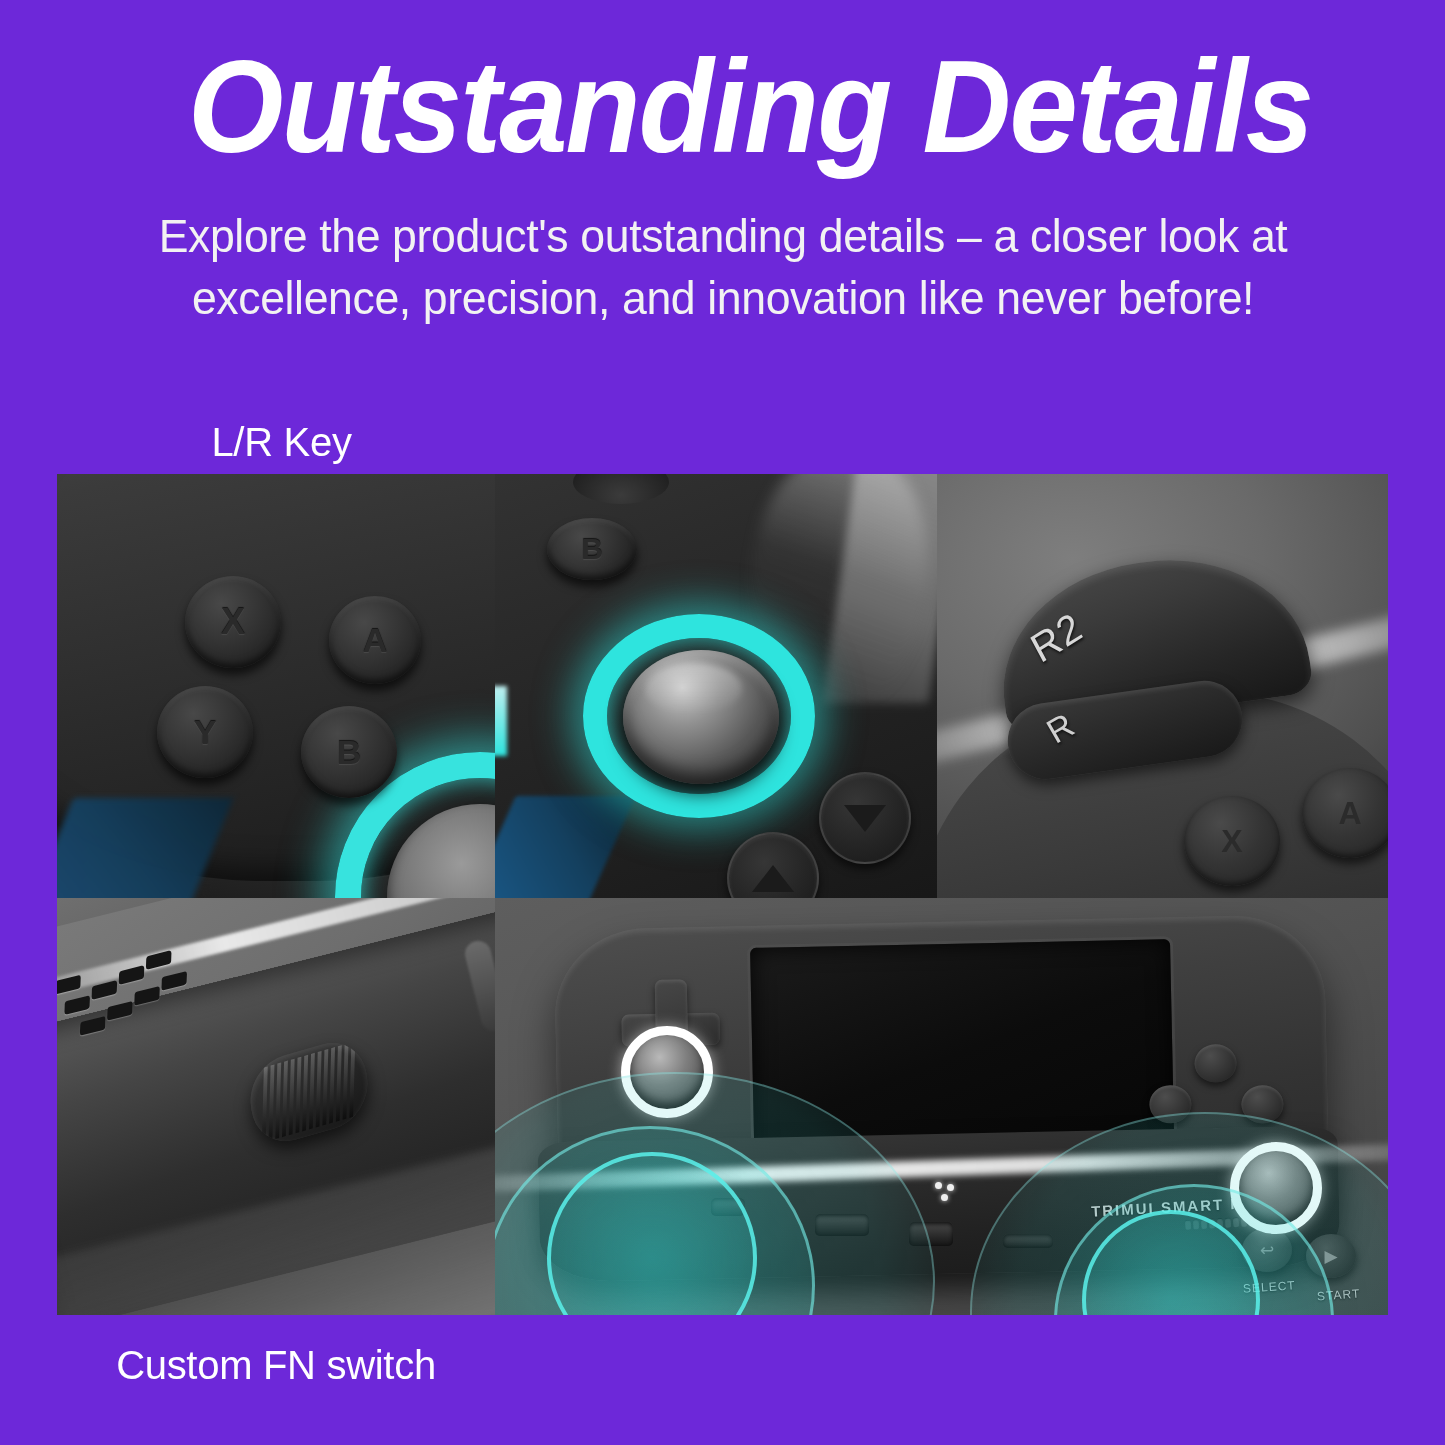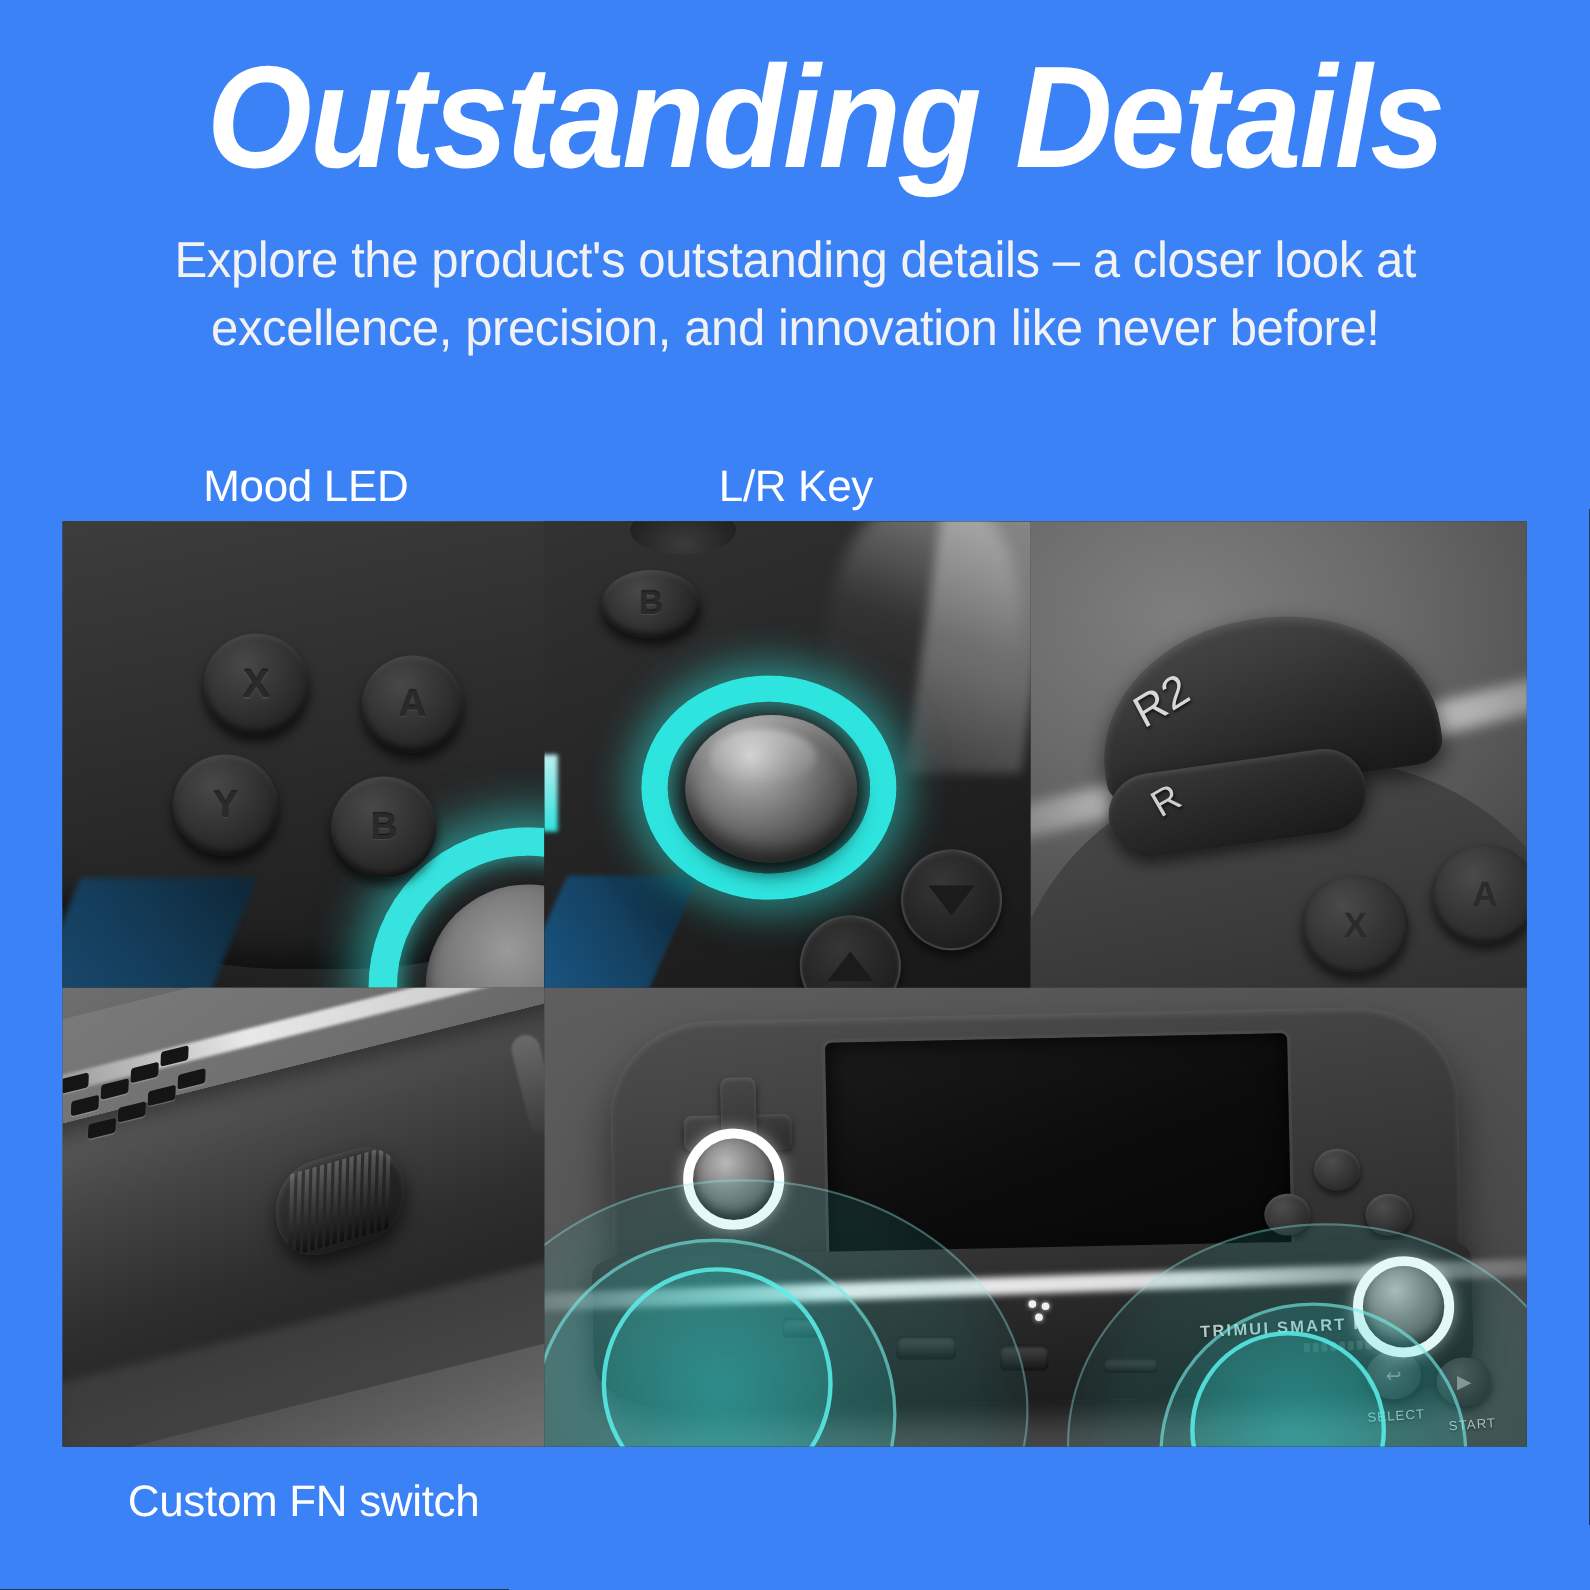--- a/index.html
+++ b/index.html
@@ -8,21 +8,21 @@
   html,body{
     width:1445px; height:1445px;
     background:#1e1e1e;
     font-family:"Liberation Sans", sans-serif;
     overflow:hidden;
   }
 
   .page{
     position:relative;
     width:1445px; height:1445px;
-    background:#3b82f6;
+    background:#6d28d9;
   }
 
   
   .headline{
     position:absolute;
     left:188px; top:48px;
     width:1120px;
     color:#ffffff;
     font-family:"Liberation Sans", sans-serif;
     font-size:132px;
@@ -547,21 +547,20 @@
 </style>
 </head>
 <body>
 
 <div class="page">
 
   <div class="headline">Outstanding Details</div>
   <div class="subhead">Explore the product's outstanding details – a closer look at excellence, precision, and innovation like never before!</div>
 
   <div class="toprow">
-    <div class="lbl c2">Mood LED</div>
     <div class="lbl c3">L/R Key</div>
   </div>
 
   <div class="grid">
 
     <div class="cell c-abxy">
       <div class="abxy-shadowL"></div>
       <div class="abxy-body"></div>
       <div class="abxy-rim"></div>
       <div class="abxy-blue"></div>

